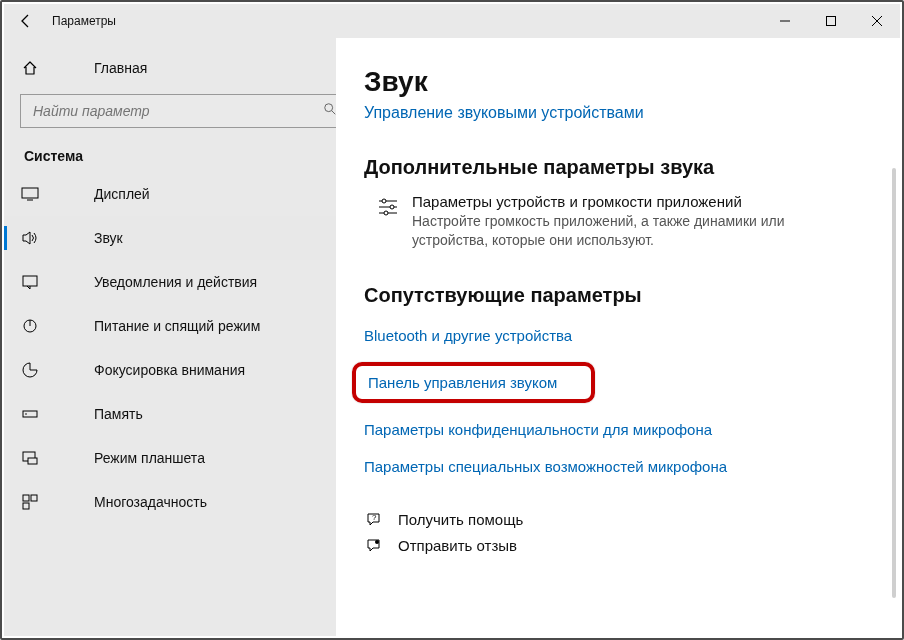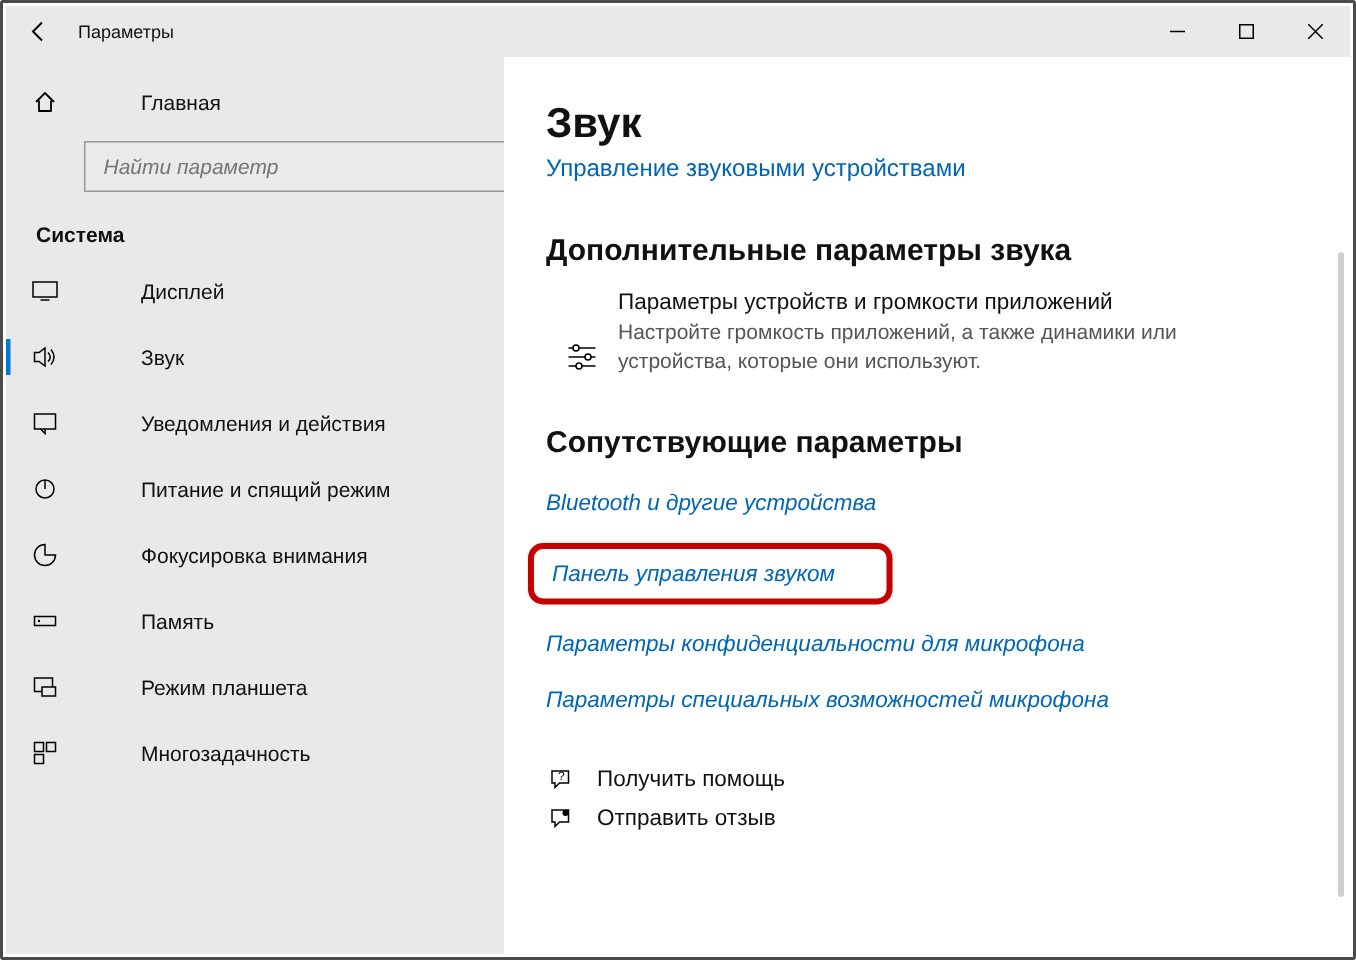--- a/index.html
+++ b/index.html
@@ -76,21 +76,20 @@
   }
   .search-wrap {
     padding: 6px 16px 10px 16px;
   }
   .search {
     width: 328px; height: 34px;
     border: 1px solid #999;
     background:#eaeaea;
     display:flex; align-items:center;
     padding: 0 10px;
-    margin-left: 36px;
   }
   .search input {
     flex:1; border:none; background:transparent; outline:none;
     font-size: 14px; font-style: italic; color:#555;
   }
   .search .s-icon { color:#444; }
   .section-label {
     padding: 10px 20px 8px 20px;
     font-size: 14px;
     font-weight:600;
@@ -107,33 +106,33 @@
     font-size: 28px;
     font-weight: 600;
     margin: 0 0 6px 0;
     color:#111;
   }
   .subtitle { font-size:16px; color:#0066b4; margin-bottom:34px; }
   h2.sect {
     font-size: 20px; font-weight:600; margin: 10px 0 14px 0; color:#111;
   }
   .volume-row {
-    display:flex; align-items:flex-end; margin-bottom:34px;
+    display:flex; align-items:flex-start; margin-bottom:34px;
   }
   .volume-row .v-icon {
     width:48px; display:flex; justify-content:center; padding-top:2px;
   }
   .volume-row .v-text .v-title {
     font-size:15px; color:#111; margin-bottom:2px;
   }
   .volume-row .v-text .v-desc {
     font-size:14px; color:#555; max-width:380px; line-height:1.35;
   }
   .link-list .link {
-    font-size:15px; color:#0066b4; padding:6px 0 14px 0;font-style:italic;
+    font-size:15px; color:#0066b4; padding:6px 0 14px 0;
   }
   .highlight-box {
     display:inline-block;
     border: 4px solid #c40000;
     border-radius: 10px;
     padding: 8px 34px 8px 12px;
     margin: 4px 0 12px -12px;
     box-shadow: 0 0 0 1px rgba(0,0,0,0.05);
   }
   .highlight-box .link { padding:0; color:#0066b4;}

